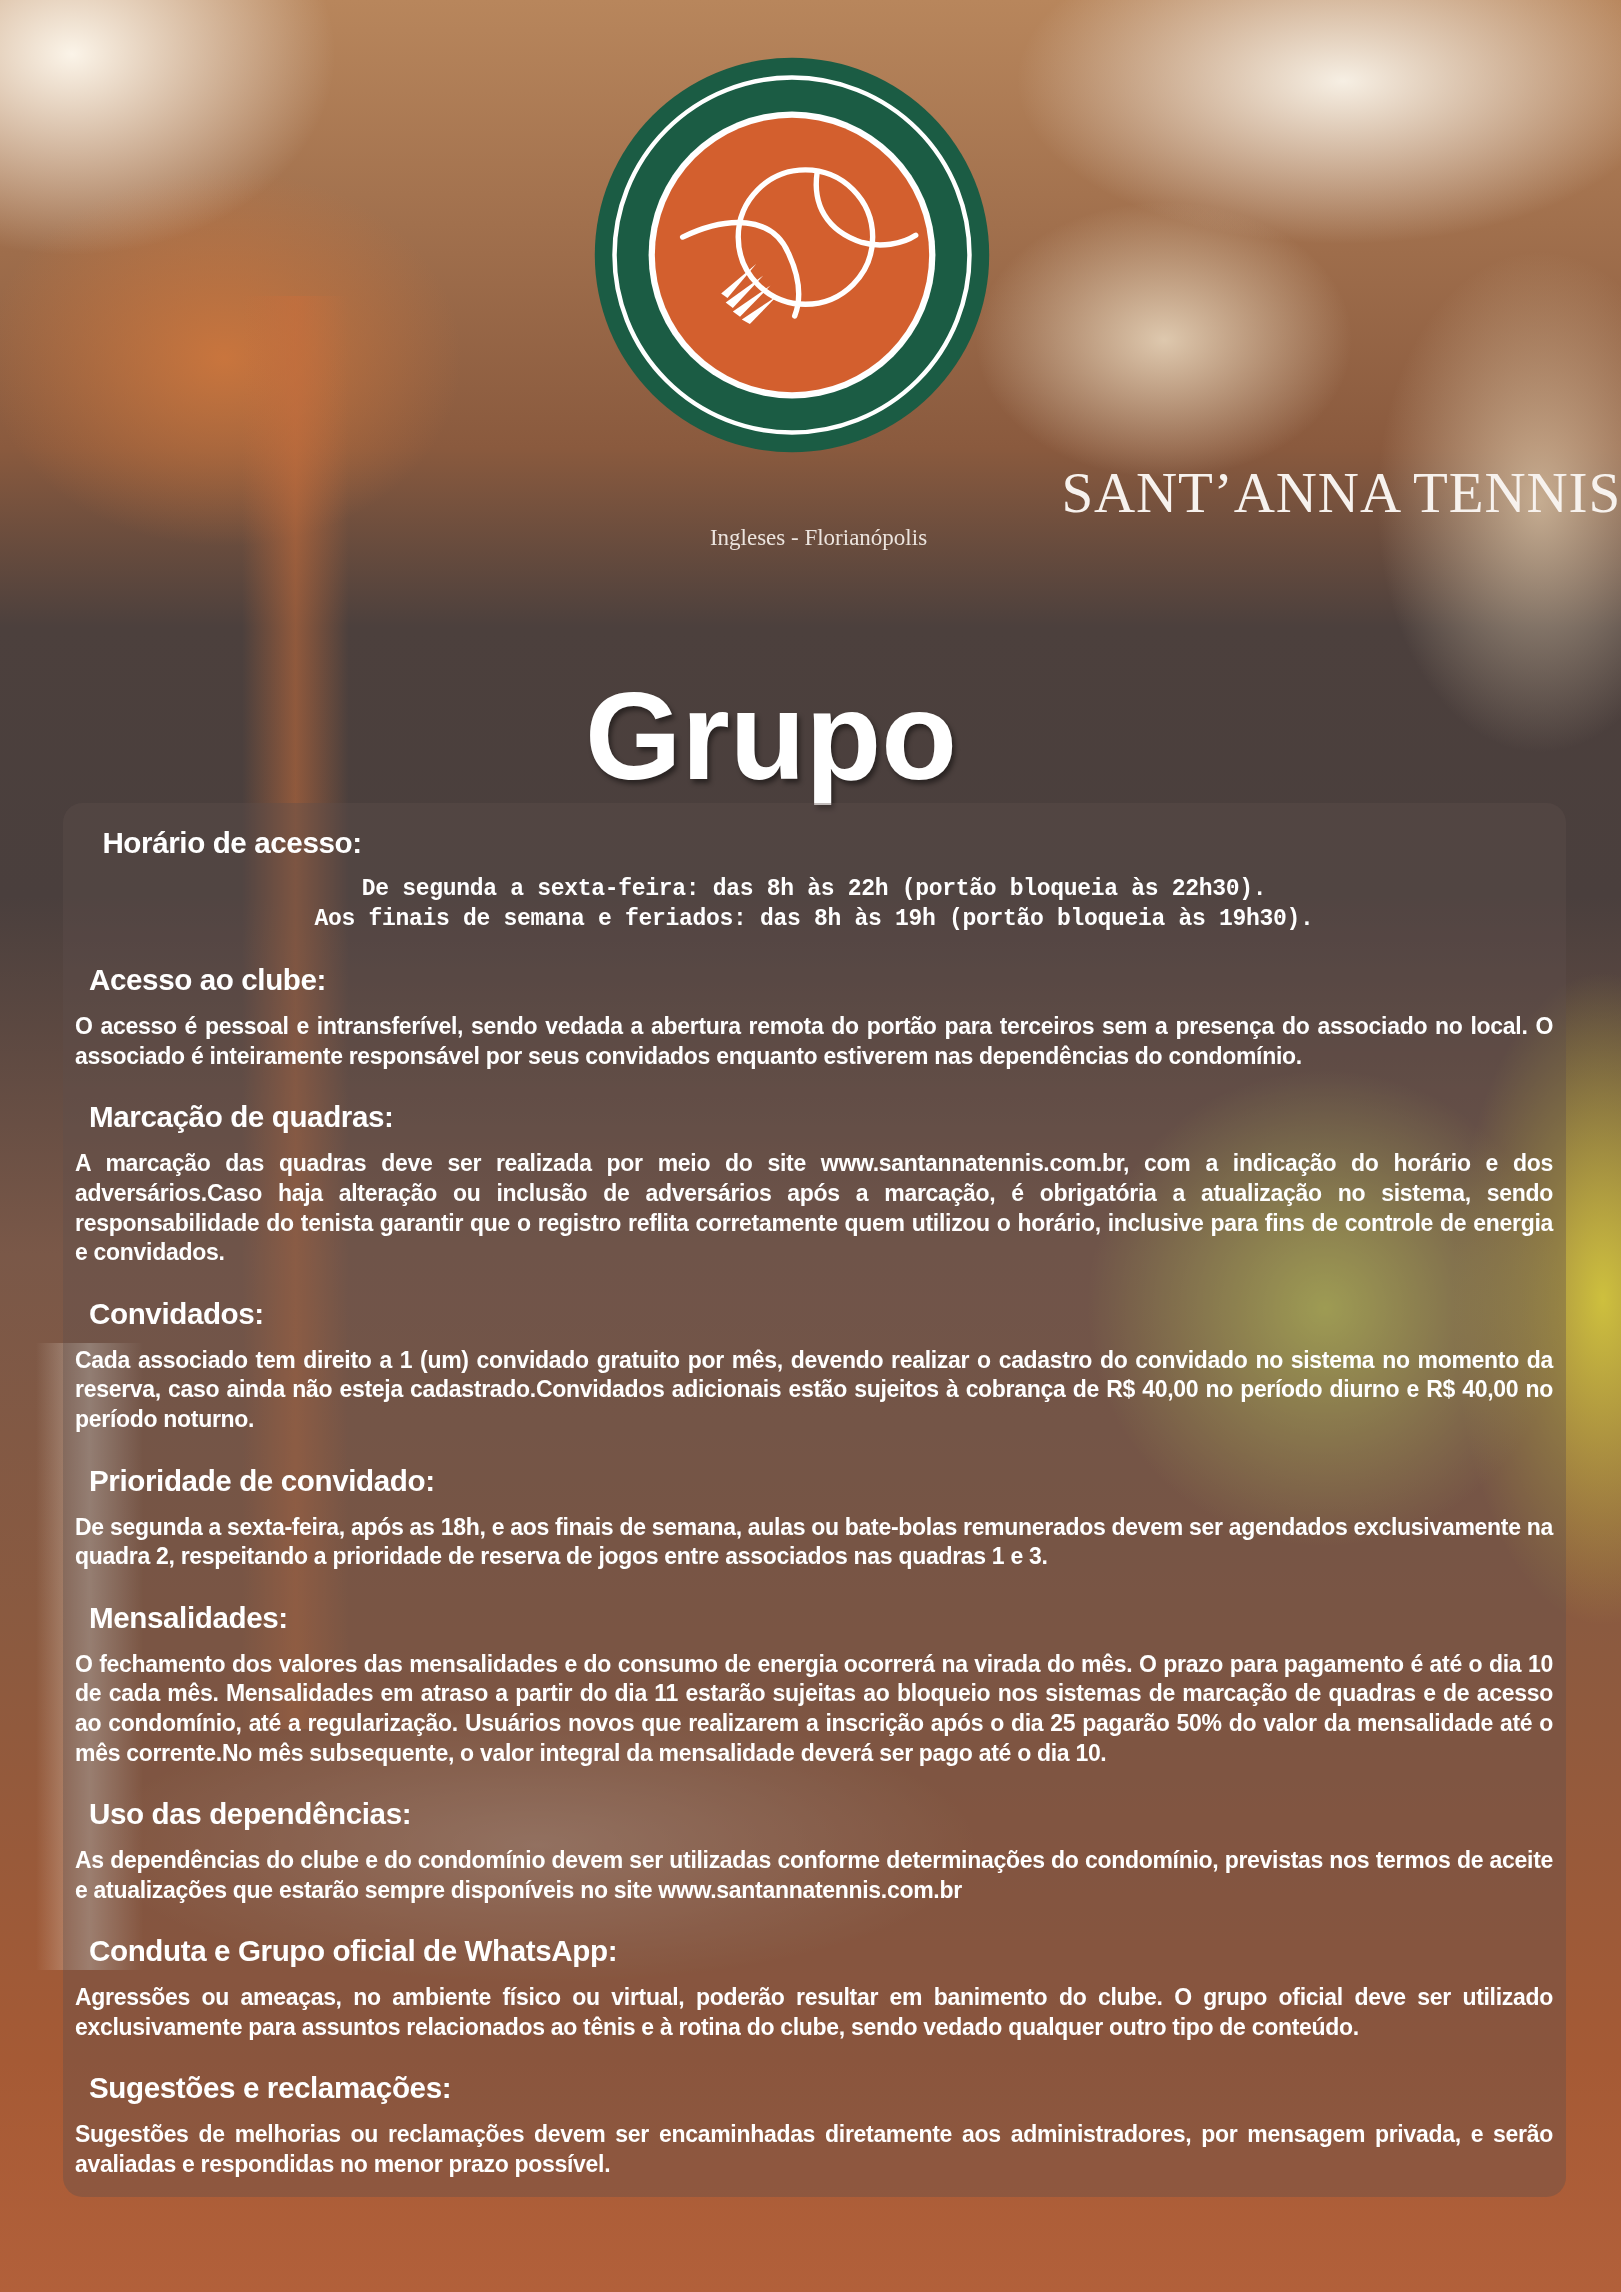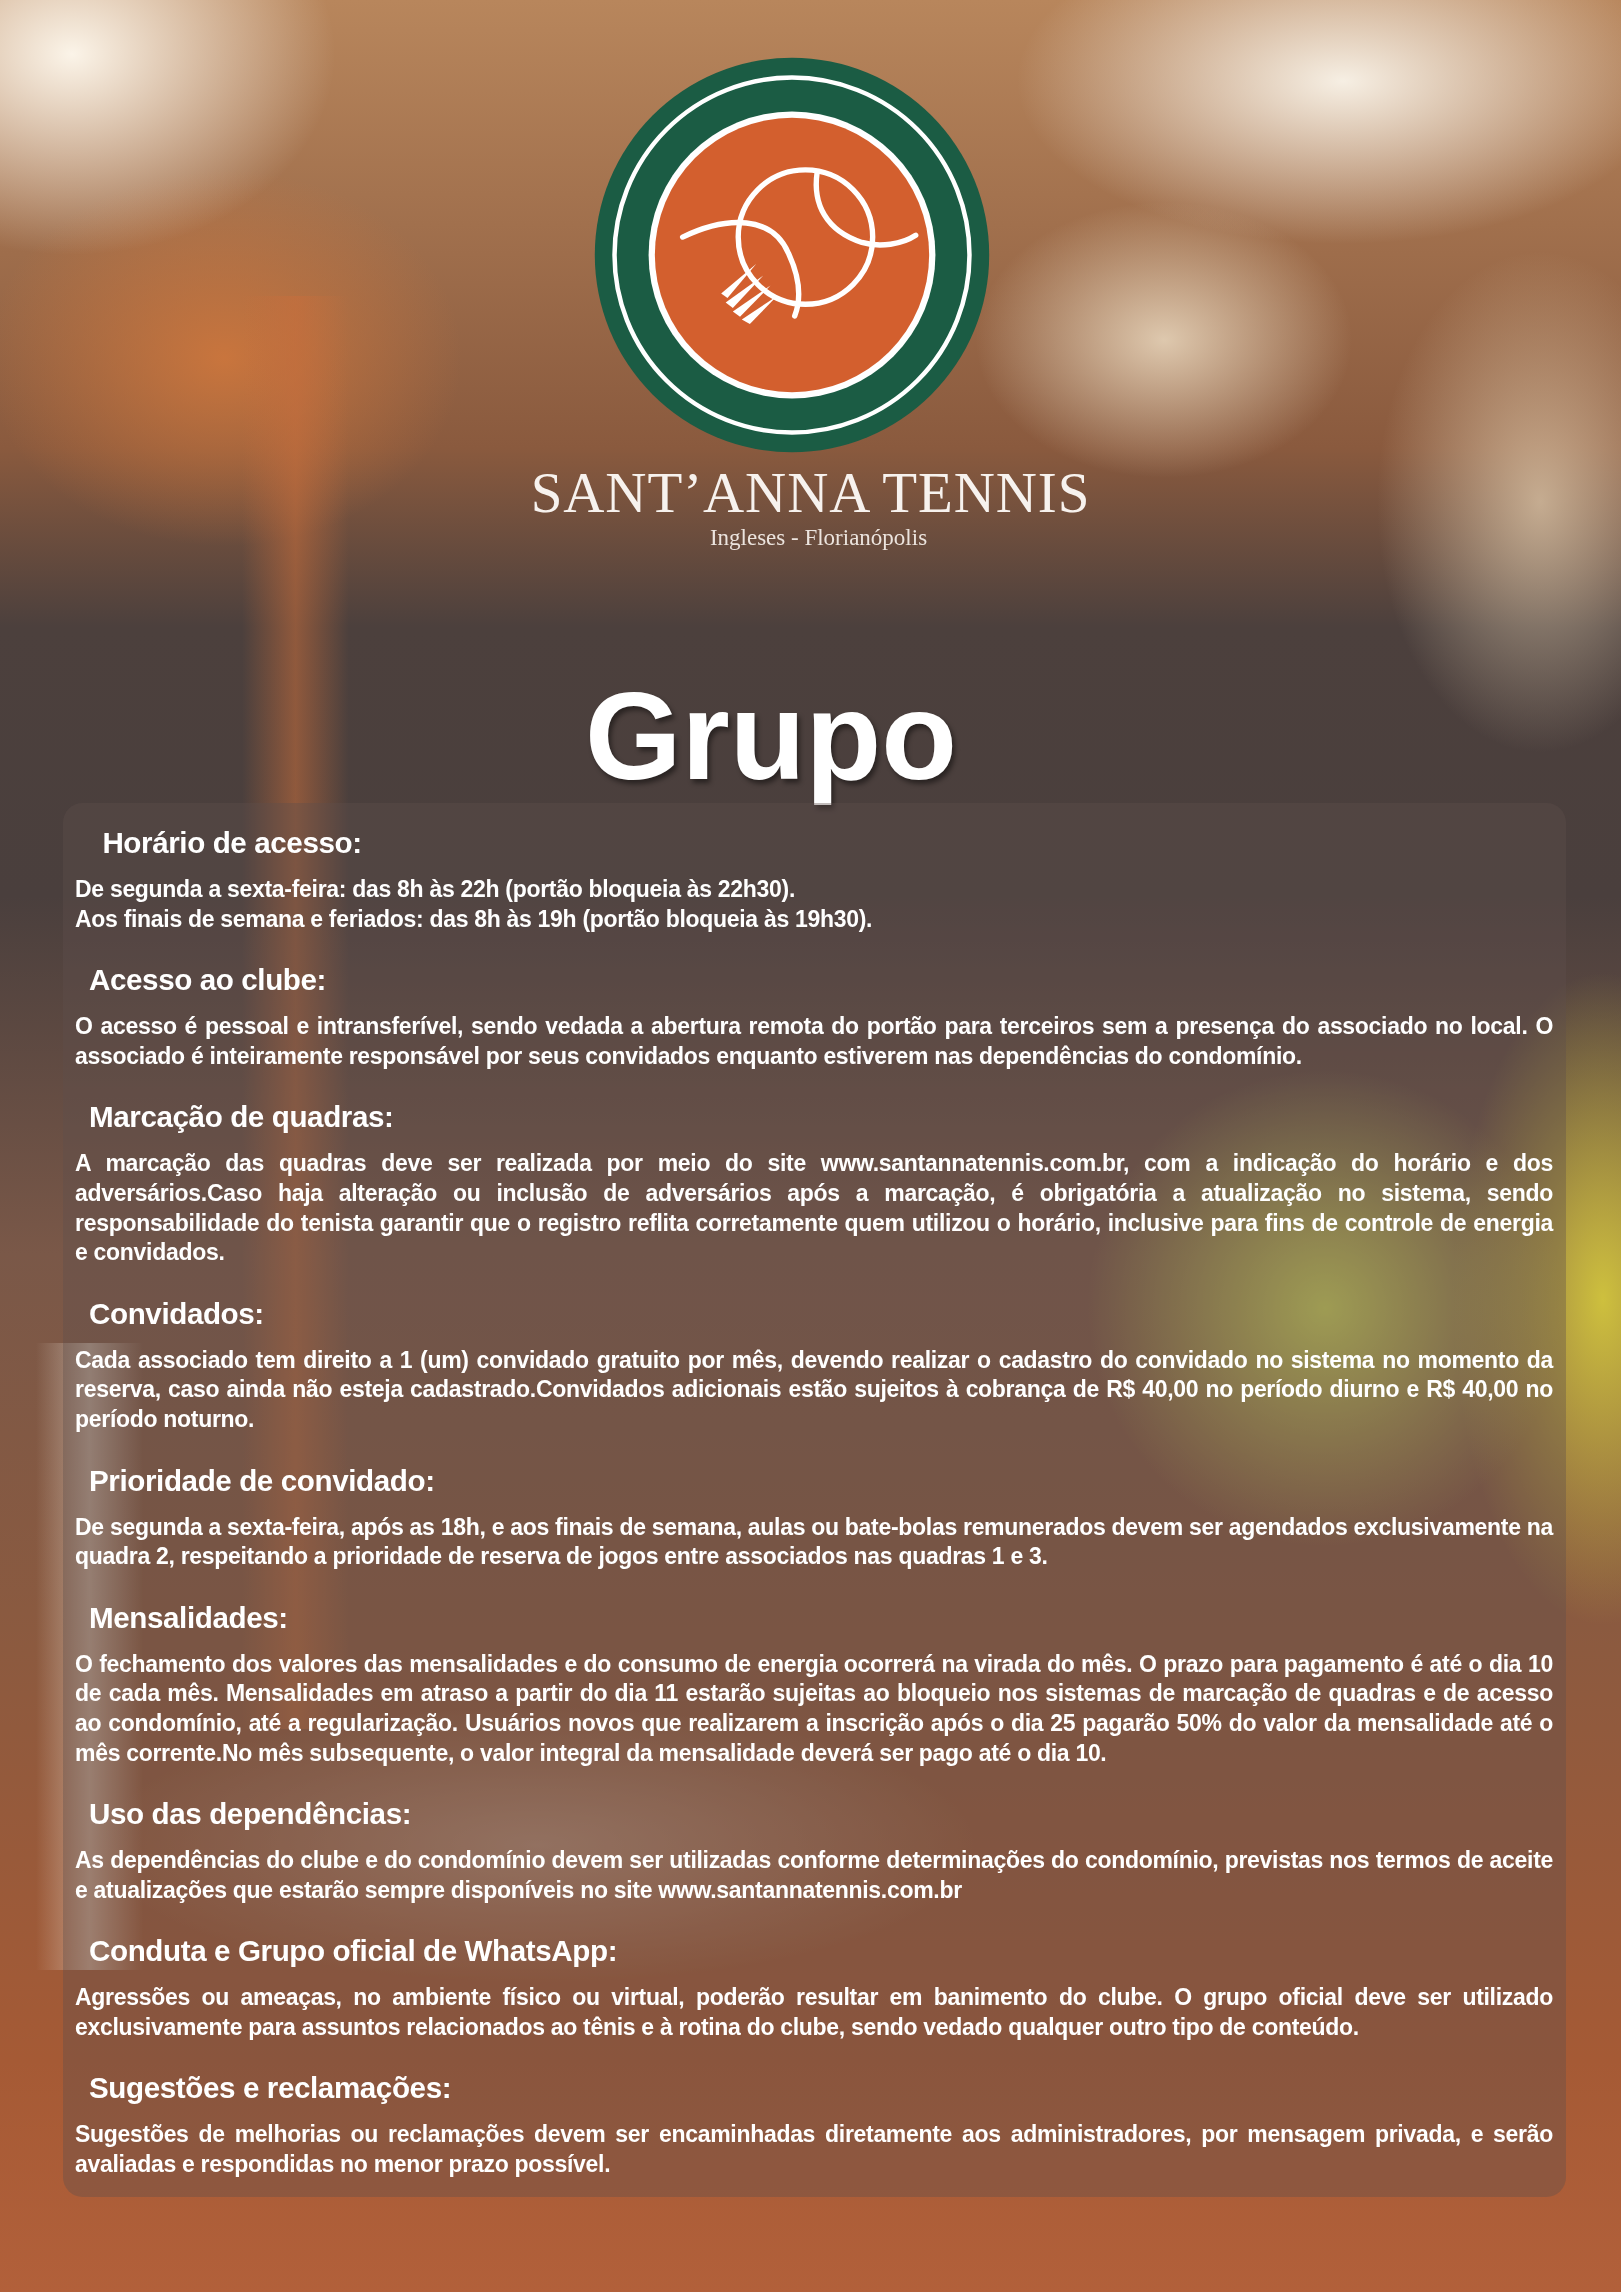--- a/index.html
+++ b/index.html
@@ -31,21 +31,21 @@
   }
 
   .logo {
     position: absolute; left: 593px; top: 56px; width: 398px; height: 398px;
   }
   .brand {
     position: absolute; left: 0; width: 1621px; text-align: center; color: #f7f2ee;
   }
   .brand-name {
     top: 461px; font-family: "Liberation Serif", serif; font-size: 57px;
-    letter-spacing: 0.9px; line-height: 63px; left: 0px; padding-left: 0;
+    letter-spacing: 0.9px; line-height: 63px; left: 0px; padding-left: 0; text-align: right;
   }
   .brand-sub {
     top: 524px; font-size: 23px; line-height: 27px; color: #ece4de; left: 8px; font-family: Liberation Serif, serif;
   }
   .title {
     position: absolute; top: 582px; left: 0; width: 1542px; text-align: center;
     font-size: 124px; line-height: 143px; color: #ffffff;
     text-shadow: 2.7px 3.6px 5.4px rgba(0,0,0,0.45);
   }
 
@@ -61,21 +61,21 @@
   .section { margin-bottom: 28px; }
   .section h2 {
     margin: 14px; font-size: 29.6px; line-height: 36px; font-weight: bold;
     font-family: "Liberation Sans", sans-serif; letter-spacing: -0.4px;
   }
   .section h2.indent { padding-left: 13.4px; }
   .section p {
     margin: 0; font-size: 23px; line-height: 29.6px; font-weight: bold;
     text-align: justify; letter-spacing: -0.3px;
   }
-  .section .line { display: block; text-align: left; }
+  .section .line { display: block; text-align: center; font-family: Liberation Mono, monospace; }
 </style>
 </head>
 <body>
 
 <div class="bg">
   <div class="post"></div>
   <div class="post2"></div>
 </div>
 
 <div class="logo">

